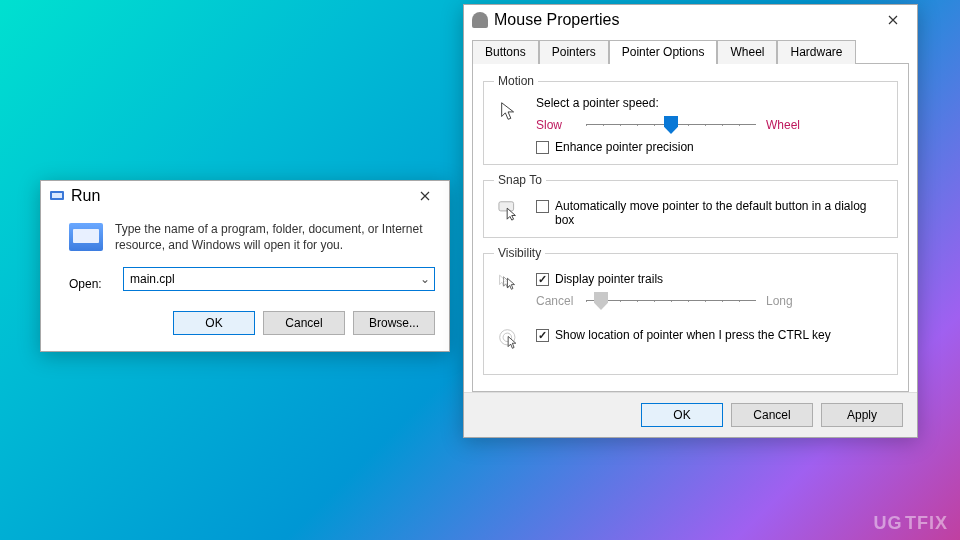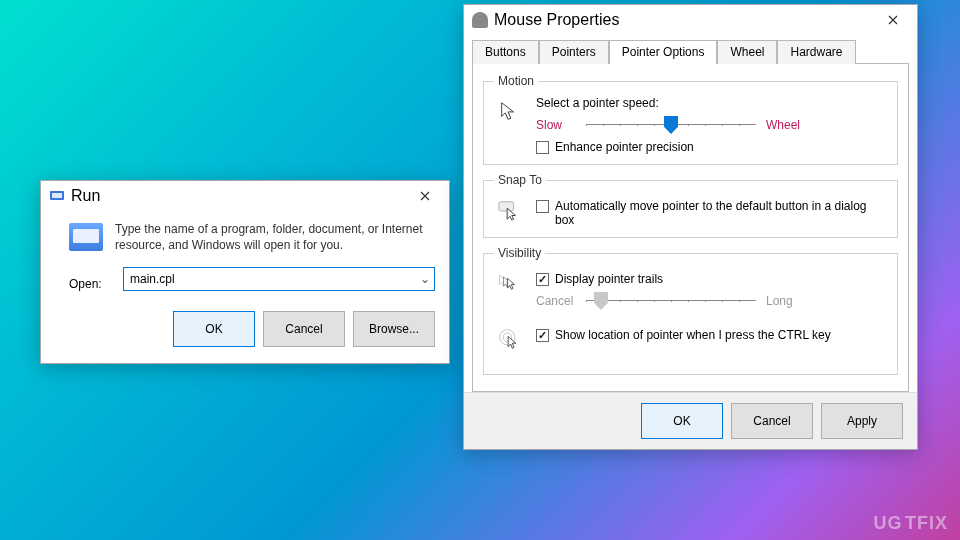--- a/index.html
+++ b/index.html
@@ -57,21 +57,21 @@
     flex:1; display:flex; align-items:center;
     border:1px solid #0078d7; height:24px;
     background:#fff;
   }
   .combo input {
     flex:1; border:0; outline:0; padding:0 6px; font-size:12px; font-family:inherit;
   }
   .combo .chev { width:18px; text-align:center; color:#555;}
   .btn-row { display:flex; justify-content:flex-end; gap:8px; padding: 8px 0 6px;}
   .win-btn {
-    min-width: 82px; height:36px; padding:0 12px;
+    min-width: 82px; height:24px; padding:0 12px;
     background:#e1e1e1; border:1px solid #adadad;
     font-size:12px; font-family:inherit;
     display:inline-flex; align-items:center; justify-content:center;
   }
   .win-btn.default { border:1px solid #0078d7; background:#e5f1fb;}
   .btn-strip { padding: 10px 14px; border-top:1px solid #ddd; background:#f0f0f0; display:flex; justify-content:flex-end; gap:8px;}
 
   
   .mouse { left: 463px; top: 4px; width: 455px; }
   .mouse .titlebar .icon { background:#888; border-radius:8px 8px 2px 2px; }

